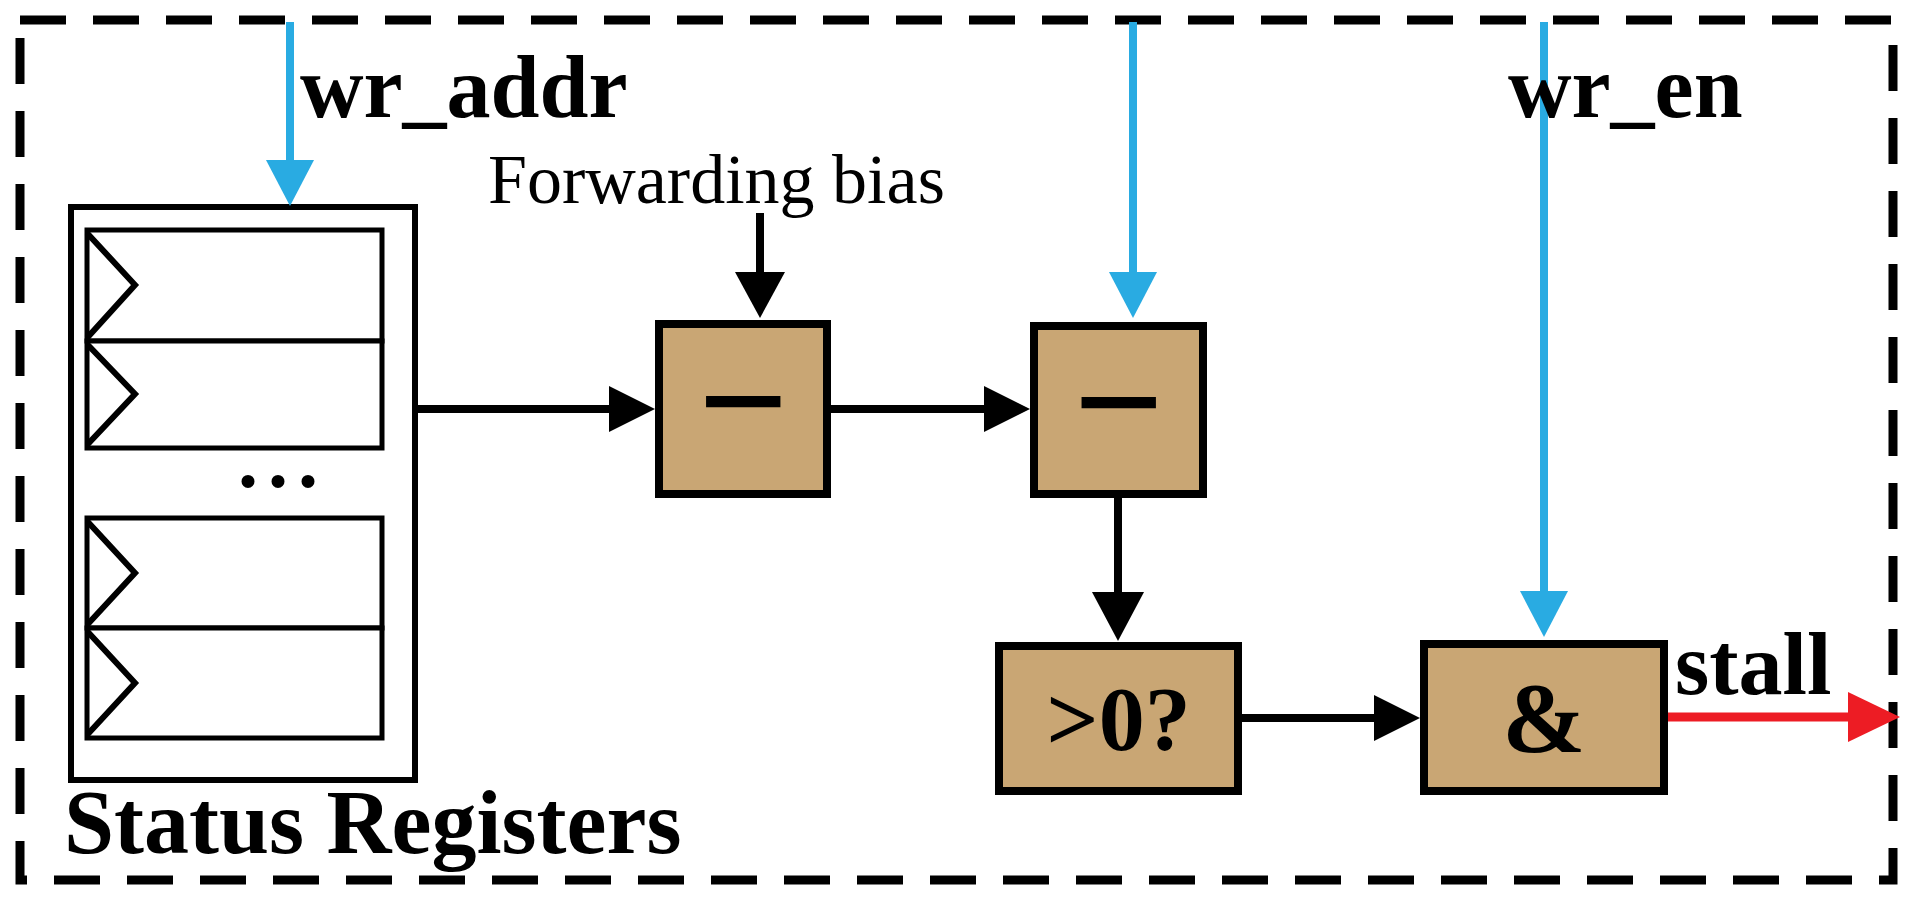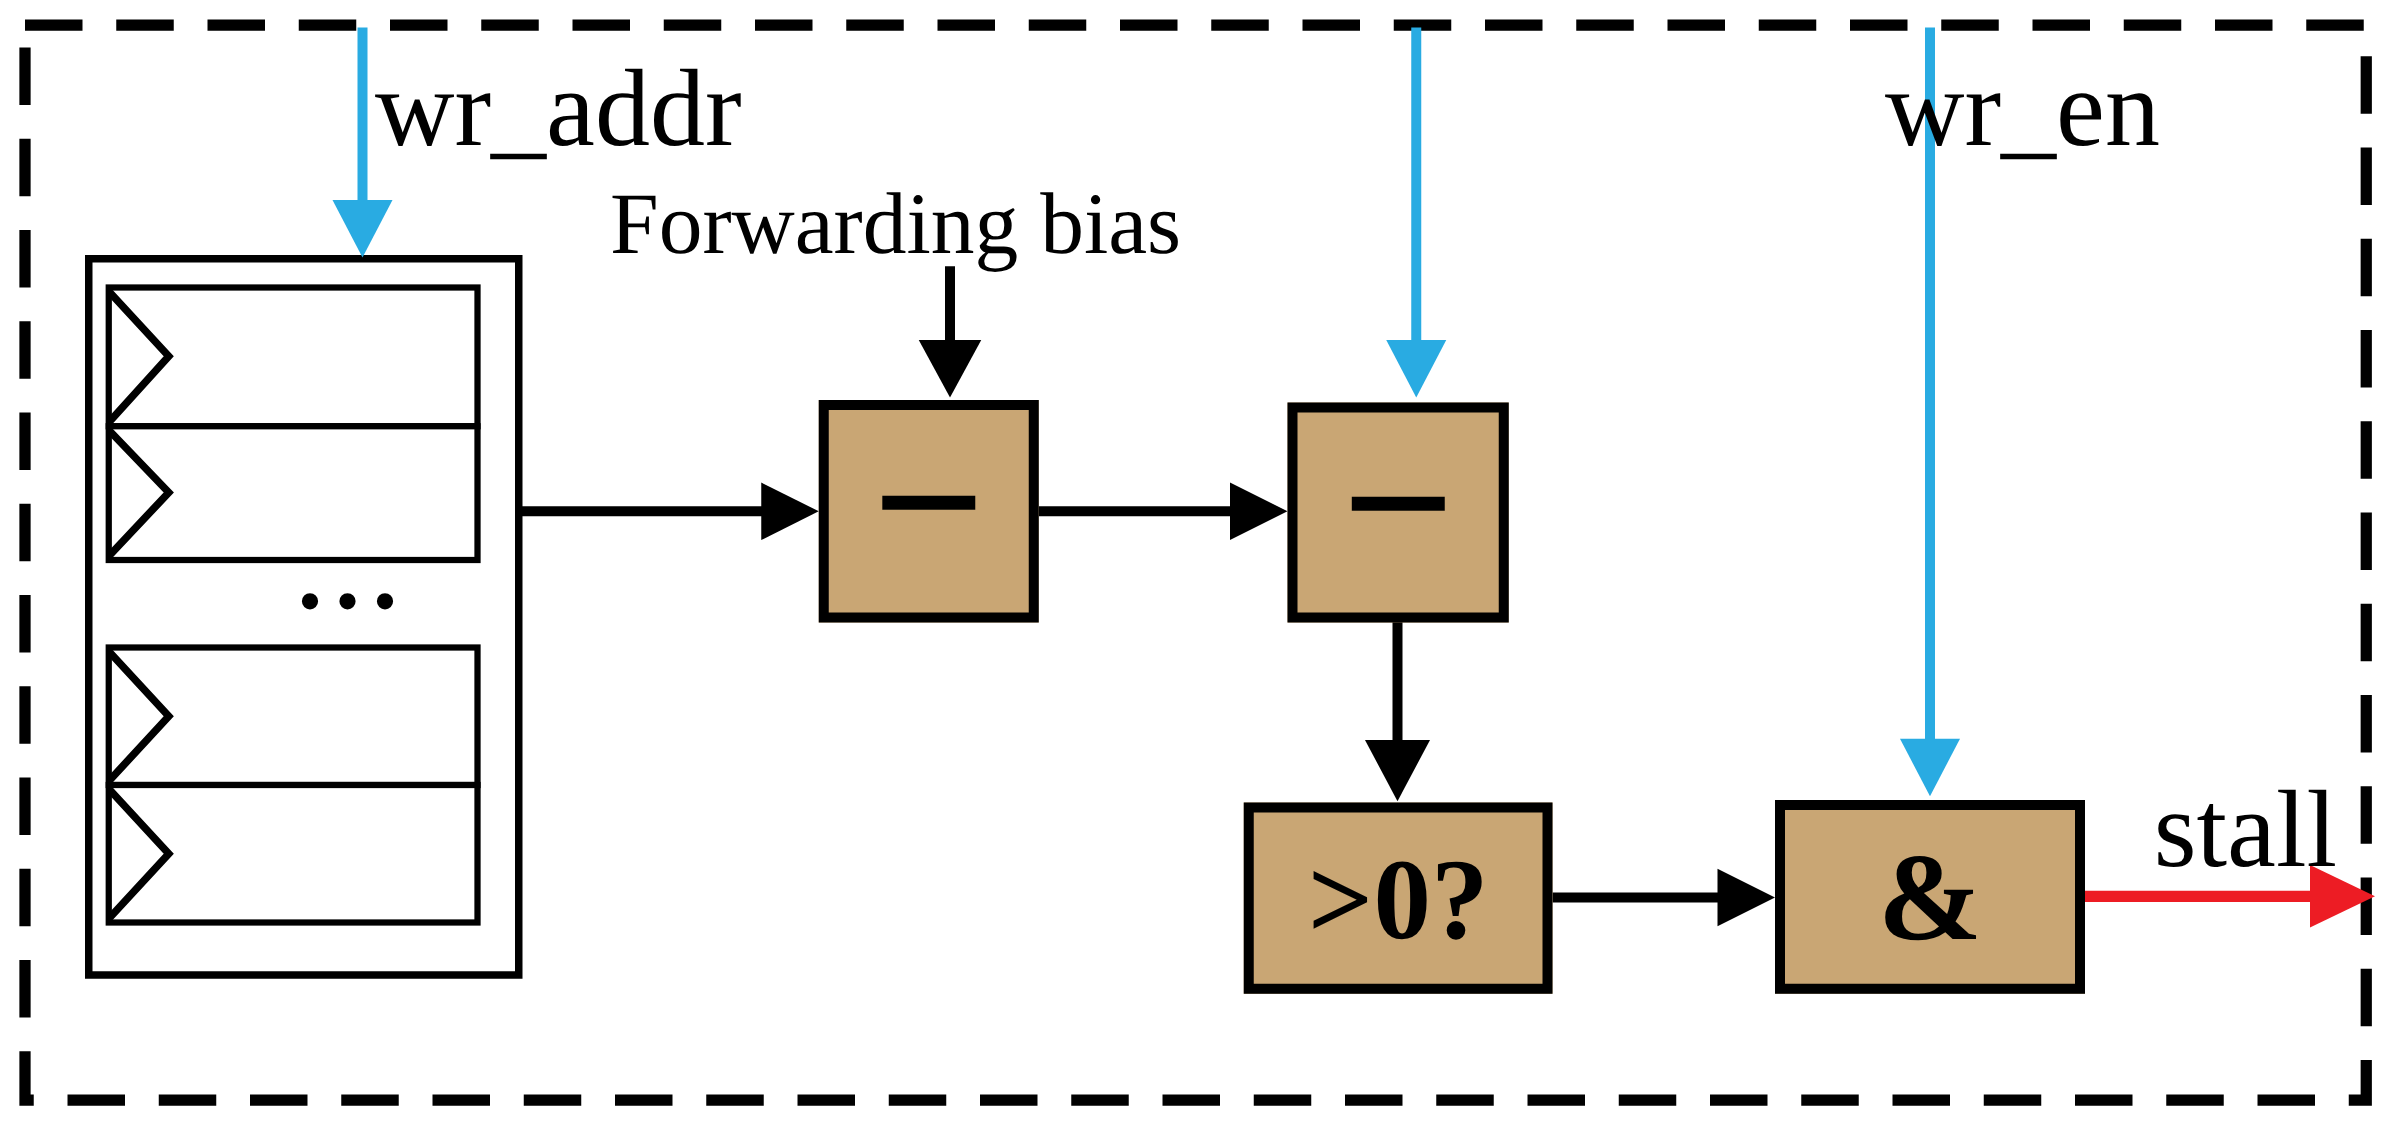--- a/index.html
+++ b/index.html
@@ -40,27 +40,27 @@
     line-height: 1;
   }
   #sub1 { left: 655px;  top: 320px; width: 176px; height: 178px; font-size: 160px; }
   #sub2 { left: 1030px; top: 322px; width: 177px; height: 176px; font-size: 160px; }
   #cmp  { left: 995px;  top: 642px; width: 247px; height: 153px; font-size: 92px;  }
   #andg { left: 1420px; top: 640px; width: 248px; height: 155px; font-size: 100px; }
   .op-minus { transform: translateY(-8px); }
 
   
   .lbl { position: absolute; line-height: 1; white-space: nowrap; }
-  .bold { font-weight: normal; }
+  .bold { font-weight: bold; }
   #lbl-wr-addr { left: 300px;  top: 44px;  font-size: 88px; }
   #lbl-wr-time { left: 1140px; top: 44px;  font-size: 88px; }
   #lbl-wr-en   { left: 1508px; top: 44px;  font-size: 88px; }
   #lbl-fwd     { left: 488px;  top: 145px; font-size: 70px; }
   #lbl-status  { left: 64px;   top: 778px; font-size: 90px; }
-  #lbl-stall   { left: 1675px; top: 621px; font-size: 88px; margin-left: 48px; }
+  #lbl-stall   { left: 1675px; top: 621px; font-size: 88px; }
   #lbl-dots    { left: 238px;  top: 420px; font-size: 80px; font-weight: bold; letter-spacing: 10px; }
 </style>
 </head>
 <body>
 
 <div class="canvas">
 
   <svg class="layer" viewBox="0 0 1917 913">
 
     <rect class="dash-border" x="20" y="20" width="1873" height="860"></rect>
@@ -114,16 +114,17 @@
   <div class="op-box" id="cmp">
     <span>&gt;0?</span>
   </div>
   <div class="op-box" id="andg">
     <span>&amp;</span>
   </div>
 
   <div class="lbl bold" id="lbl-wr-addr">wr_addr</div>
   <div class="lbl bold" id="lbl-wr-en">wr_en</div>
   <div class="lbl" id="lbl-fwd">Forwarding bias</div>
+  <div class="lbl bold" id="lbl-status">Status Registers</div>
   <div class="lbl bold" id="lbl-stall">stall</div>
   <div class="lbl" id="lbl-dots">...</div>
 
 </div>
 
 </body></html>

